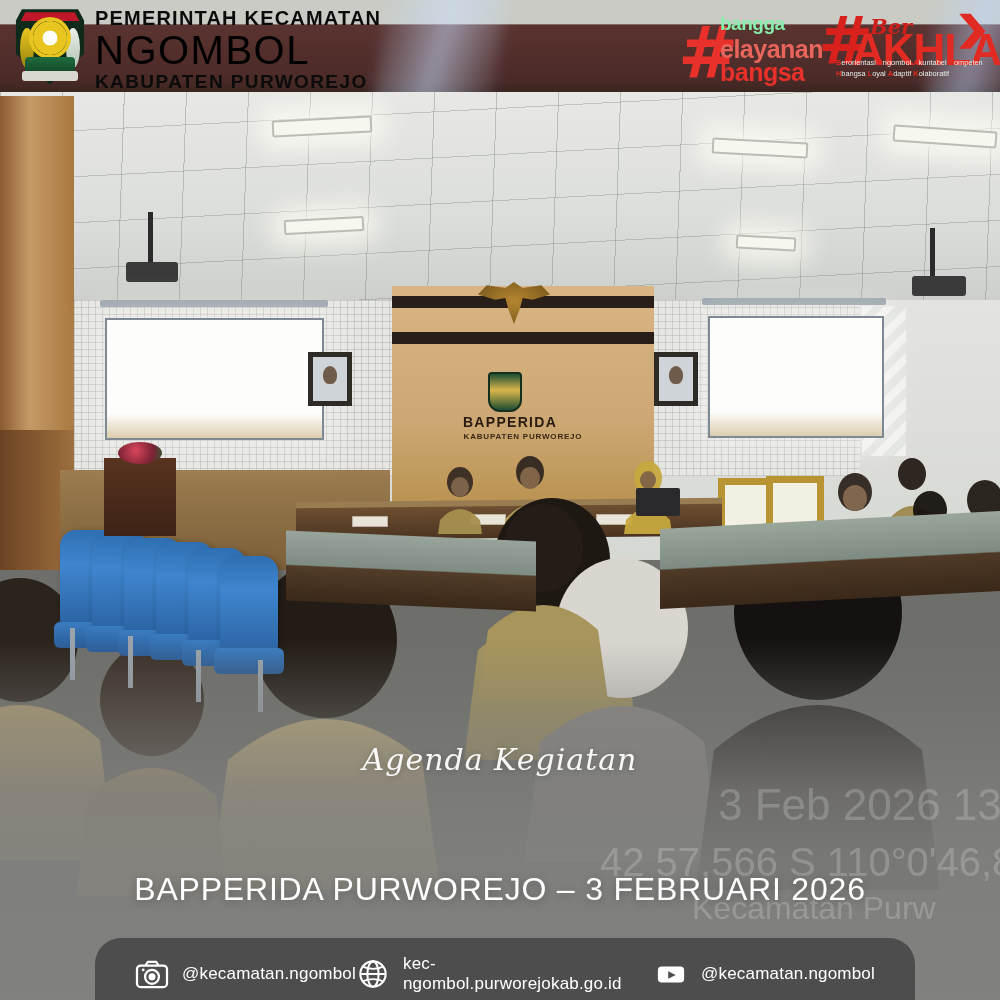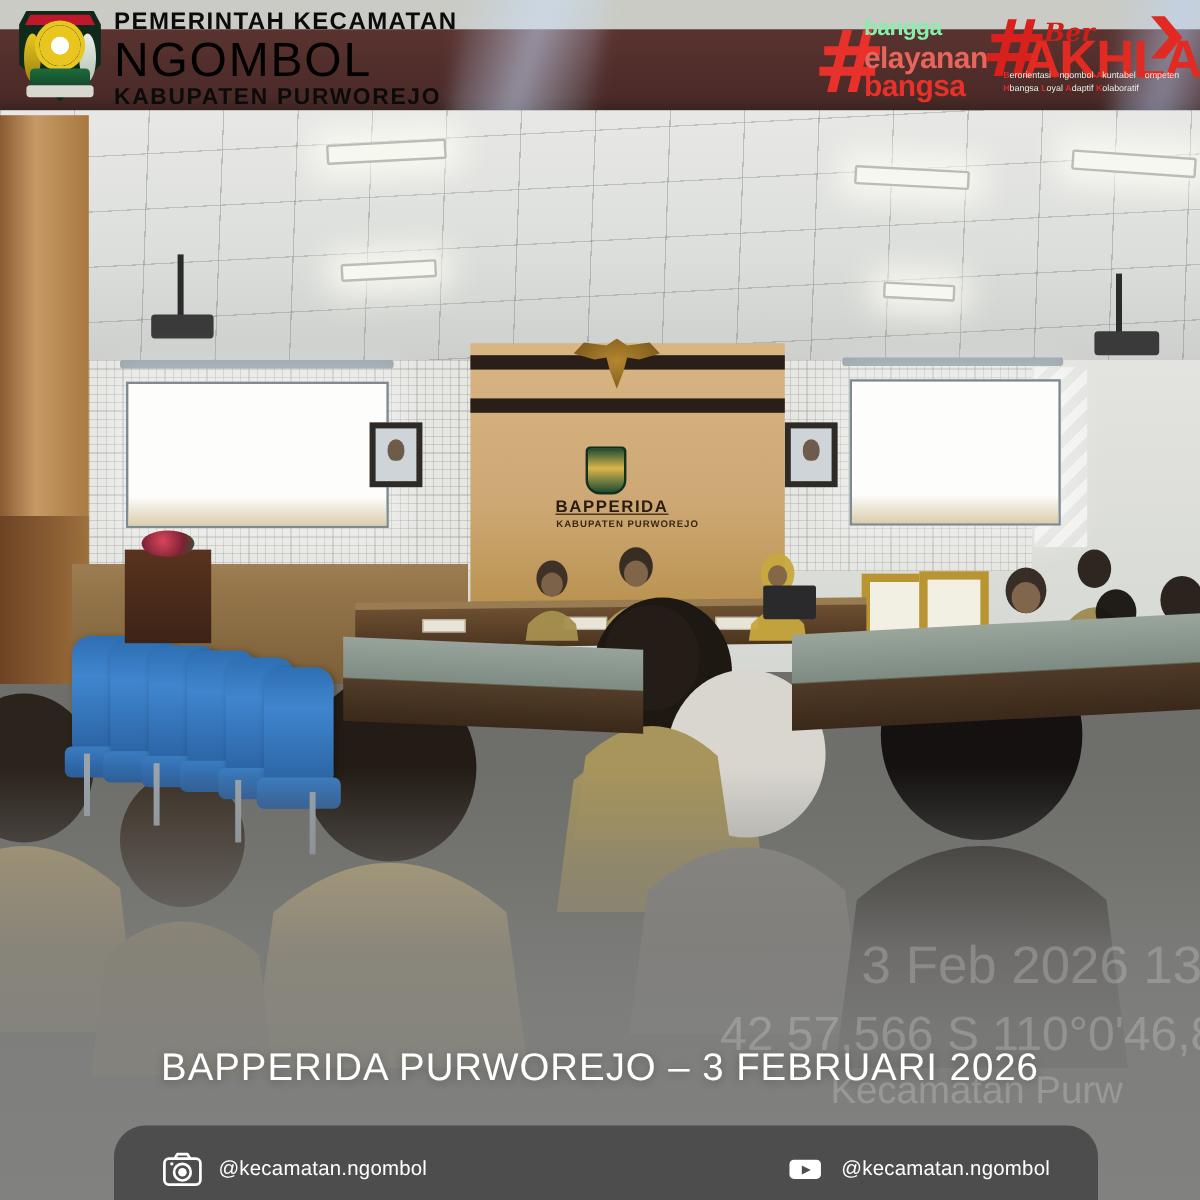--- a/index.html
+++ b/index.html
@@ -108,21 +108,21 @@
     background:radial-gradient(ellipse at 50% 45%,#b5862f 0%,#8a6522 60%,#6d4e18 100%);
     clip-path:polygon(50% 0%,62% 14%,88% 8%,100% 30%,76% 42%,62% 38%,58% 64%,50% 100%,42% 64%,38% 38%,24% 42%,0% 30%,12% 8%,38% 14%);
   }
   .bapper-shield{
     position:absolute;left:488px;top:372px;width:30px;height:36px;
     background:linear-gradient(180deg,#1f4d33,#d9b64a 45%,#1f4d33);
     border:2px solid #13301f;border-radius:4px 4px 12px 12px;
   }
   .bapper-t1{
     position:absolute;left:392px;top:414px;width:236px;text-align:center;
-    color:#2a1c10;font-weight:bold;font-size:14px;letter-spacing:1.3px;text-decoration:underline;
+    color:#2a1c10;font-weight:bold;font-size:14px;letter-spacing:1.3px;
   }
   .bapper-t2{
     position:absolute;left:392px;top:432px;width:262px;text-align:center;
     color:#3a2714;font-weight:bold;font-size:8px;letter-spacing:.8px;
   }
 
   
   .portrait{
     position:absolute;background:#cfd4d8;border:5px solid #2e2a26;
   }
@@ -516,35 +516,46 @@
       <div class="akl-ber">Ber</div>
       <div class="akl-main">AKHLAK</div>
       <div class="akl-chev">❯</div>
       <div class="akl-sub">
         <div><b>B</b><span>erorientasi </span><b>P</b><span>ngombol </span><b>A</b><span>kuntabel </span><b>K</b><span>ompeten</span></div>
         <div><b>H</b><span>bangsa </span><b>L</b><span>oyal </span><b>A</b><span>daptif </span><b>K</b><span>olaboratif</span></div>
       </div>
     </div>
   </div>
 
+  <div class="agenda-script">Agenda Kegiatan</div>
   <div class="title-sub2">BAPPERIDA PURWOREJO – 3 FEBRUARI 2026</div>
 
   <div class="footer">
 
     <div class="fitem">
       <svg class="ficon" viewBox="0 0 36 32">
         <rect x="2" y="7" width="32" height="23" rx="4" fill="none" stroke="#fff" stroke-width="2.4"></rect>
         <path d="M11 7 l2.5 -4 h9 L25 7" fill="none" stroke="#fff" stroke-width="2.4" stroke-linejoin="round"></path>
         <circle cx="18" cy="19" r="7.4" fill="none" stroke="#fff" stroke-width="2.4"></circle>
         <circle cx="18" cy="19" r="3.8" fill="#fff"></circle>
         <circle cx="8.6" cy="11.6" r="1.5" fill="#fff"></circle>
       </svg>
       <span class="flabel">@kecamatan.ngombol</span>
     </div>
 
+    <div class="fitem">
+      <svg class="ficon" viewBox="0 0 36 32">
+        <circle cx="18" cy="16" r="13.5" fill="none" stroke="#fff" stroke-width="2.2"></circle>
+        <ellipse cx="18" cy="16" rx="6" ry="13.5" fill="none" stroke="#fff" stroke-width="2.2"></ellipse>
+        <line x1="4.6" y1="16" x2="31.4" y2="16" stroke="#fff" stroke-width="2.2"></line>
+        <path d="M7 8.2 q11 4.6 22 0" fill="none" stroke="#fff" stroke-width="2"></path>
+        <path d="M7 23.8 q11 -4.6 22 0" fill="none" stroke="#fff" stroke-width="2"></path>
+      </svg>
+      <span class="flabel">kec-ngombol.purworejokab.go.id</span>
+    </div>
 
     <div class="fitem">
       <svg class="ficon" viewBox="0 0 36 32">
         <rect x="4" y="8" width="28" height="17" rx="4" fill="#fff"></rect>
         <polygon points="15,13 15,21 23,17" fill="#4d4d4d"></polygon>
       </svg>
       <span class="flabel">@kecamatan.ngombol</span>
     </div>
 
   </div>

